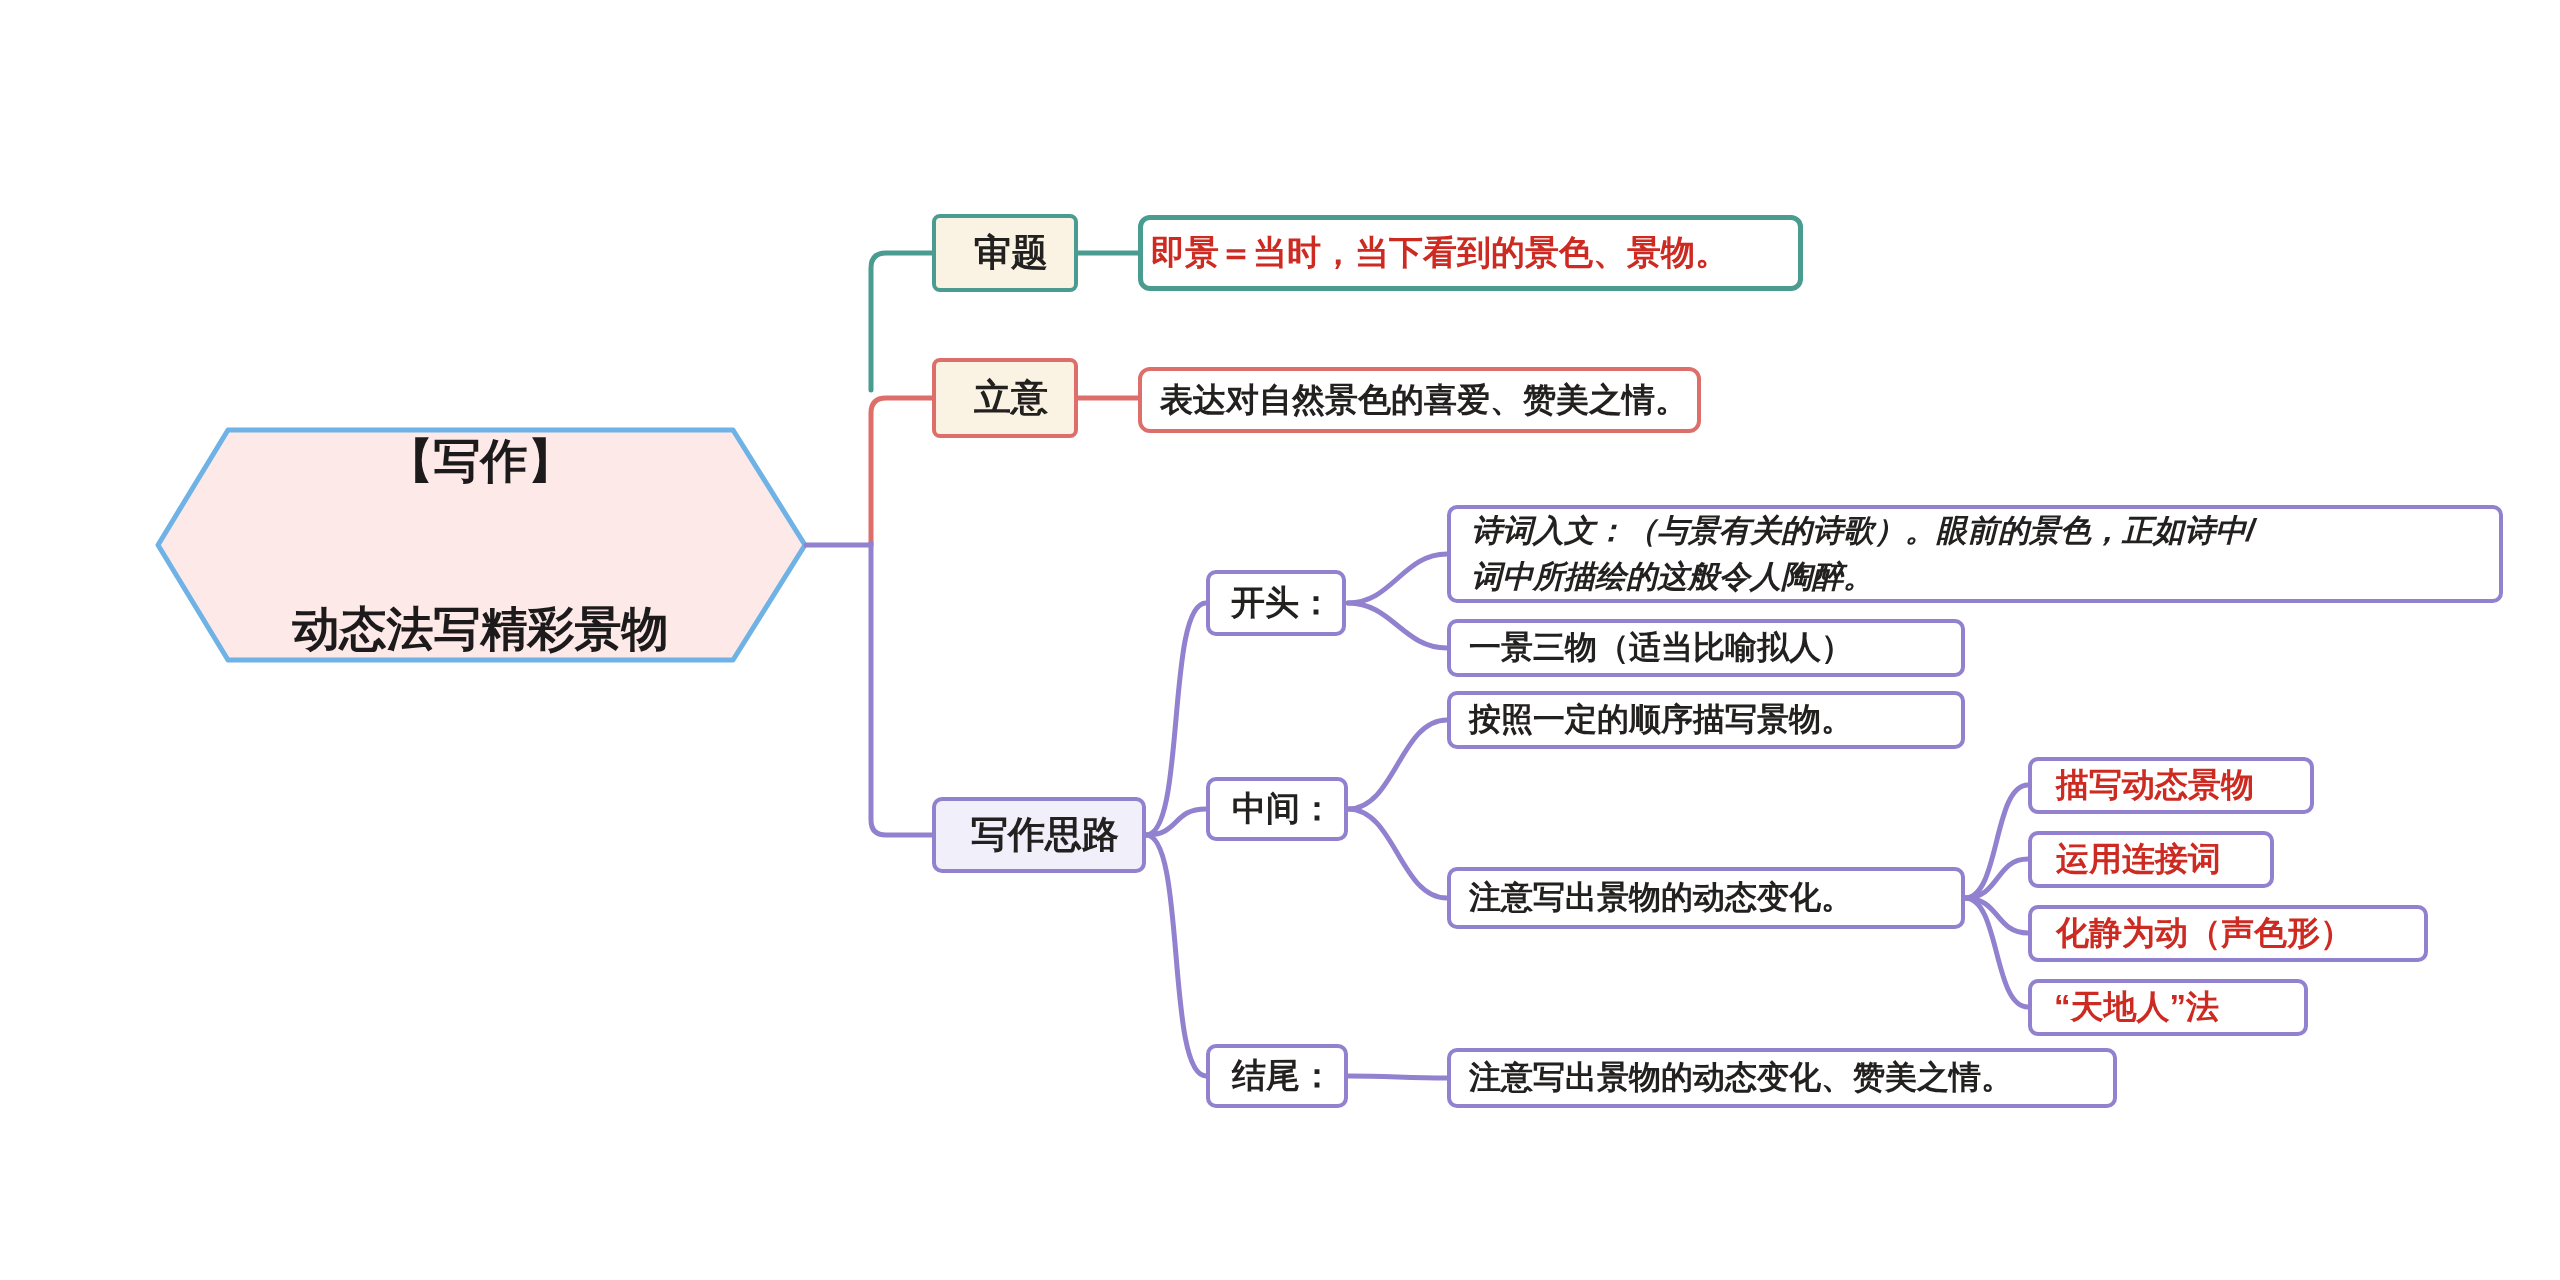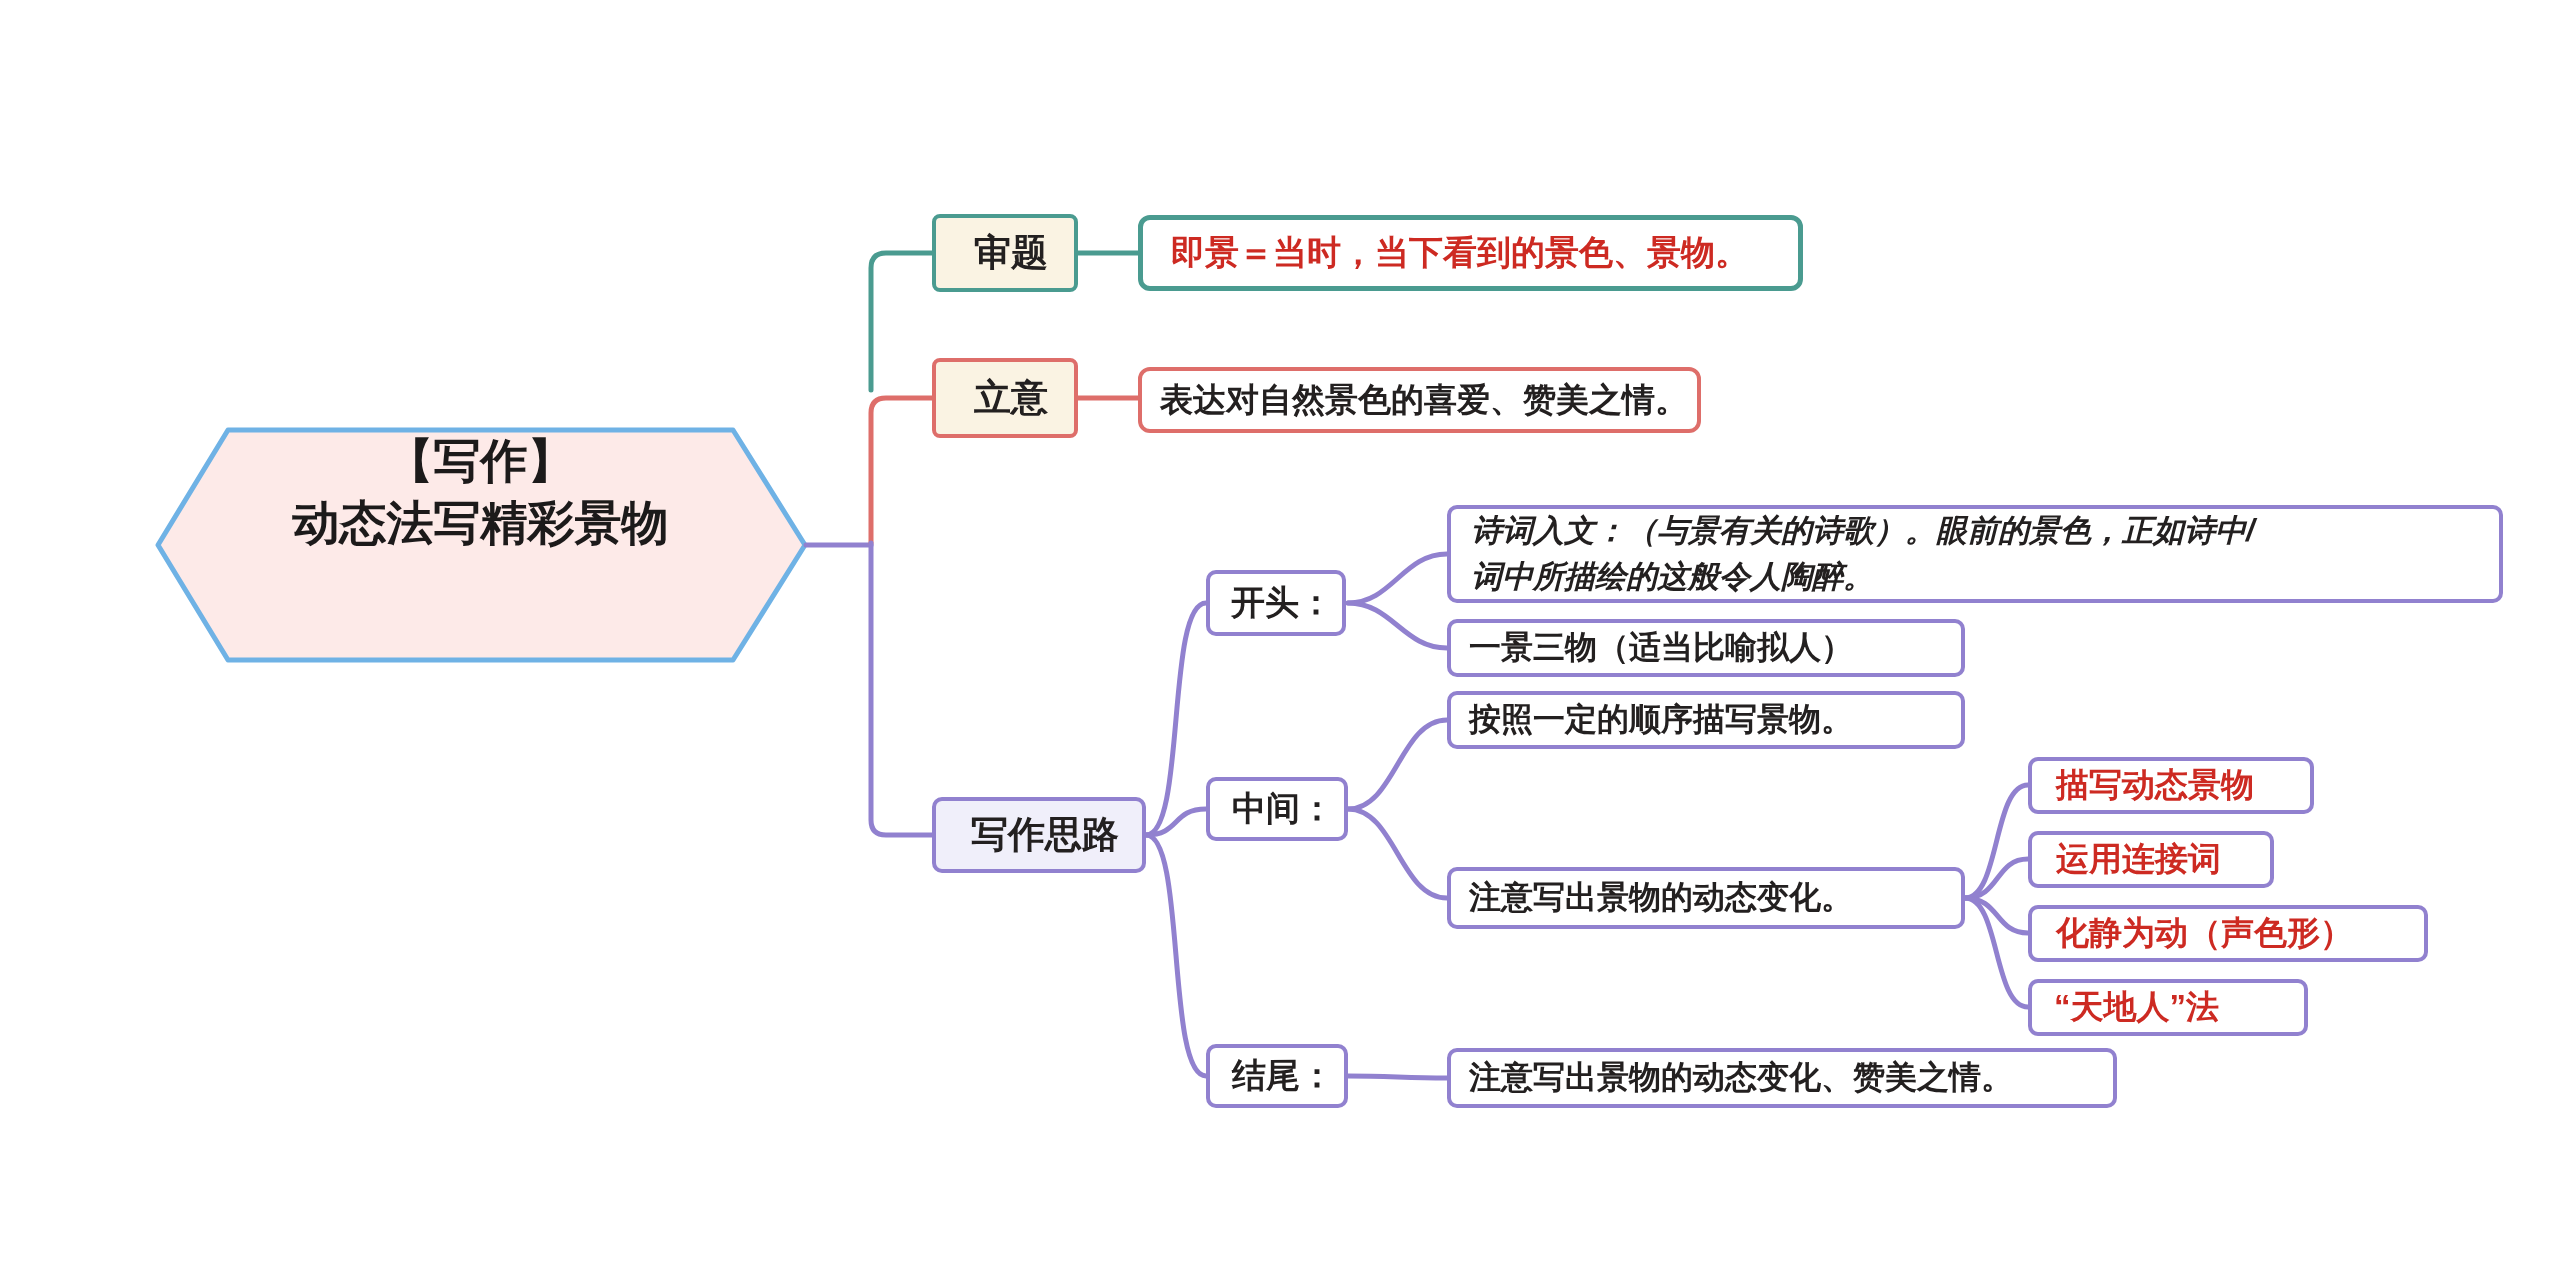--- a/index.html
+++ b/index.html
@@ -26,21 +26,21 @@
   .teal-note{border:5px solid var(--teal);border-radius:12px;}
   .red-box{border:4px solid var(--red);border-radius:8px;background:var(--topic-fill);}
   .red-note{border:4px solid var(--red);border-radius:12px;}
   .purple-box{border:4px solid var(--purple);border-radius:10px;background:var(--silu-fill);}
   .purple-node{border:4px solid var(--purple);border-radius:10px;}
   .label{font-size:37px;}
   .note{font-size:32px;padding:0 18px;}
   .red-leaf{color:var(--red-text);font-size:33px;padding:0 24px;}
   .red-strong{color:var(--red-text);font-size:34px;}
   .root-text{position:absolute;left:228px;top:430px;width:505px;height:230px;
-             display:flex;flex-direction:column;align-items:center;justify-content:flex-start;
+             display:flex;flex-direction:column;align-items:center;justify-content:space-between;
              font-size:47px;font-weight:bold;color:#1c1a1a;line-height:1.32;}
   .poem{flex-direction:column;align-items:flex-start;justify-content:center;
         font-size:31px;line-height:1.5;padding:0 20px;white-space:nowrap;font-style:italic;}
 </style>
 </head>
 <body>
 
 <div class="canvas">
 
   <svg class="wires" viewBox="0 0 2560 1280">
@@ -74,21 +74,21 @@
   </svg>
 
   <div class="root-text">
     <div>【写作】</div>
     <div>动态法写精彩景物</div>
   </div>
 
   <div class="node center teal-box label" style="left:932px;top:214px;width:146px;height:78px;">
     <span>审题</span>
   </div>
-  <div class="node teal-note red-strong" style="left:1138px;top:215px;width:665px;height:76px;padding:0 28px;">
+  <div class="node teal-note red-strong" style="left:1138px;top:215px;width:665px;height:76px;padding:0 8px;">
     <span>即景＝当时，当下看到的景色、景物。</span>
   </div>
 
   <div class="node center red-box label" style="left:932px;top:358px;width:146px;height:80px;">
     <span>立意</span>
   </div>
   <div class="node red-note note" style="left:1138px;top:367px;width:563px;height:66px;font-size:33px;">
     <span>表达对自然景色的喜爱、赞美之情。</span>
   </div>
 

